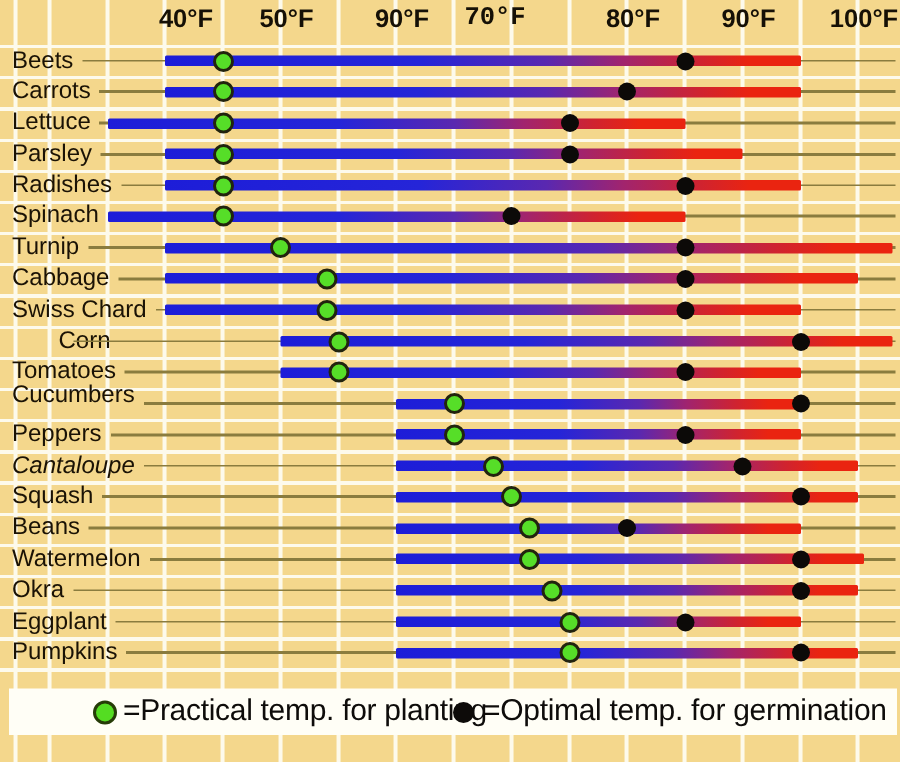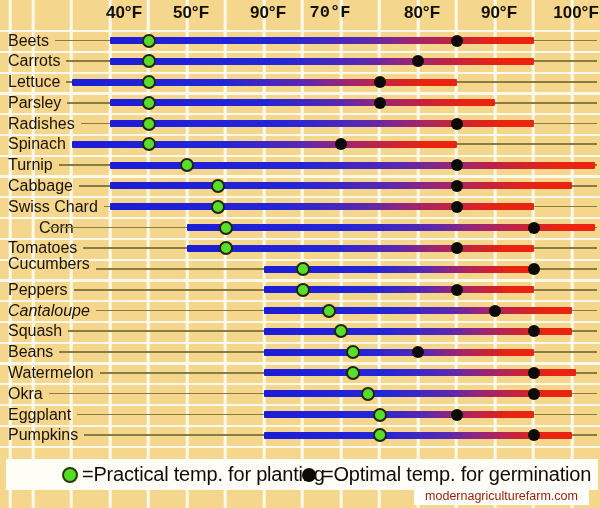--- a/index.html
+++ b/index.html
@@ -169,14 +169,13 @@
       <div class="bar" style="left: 264px; width: 308px; top: 431.82px;"></div>
       <div class="dot gdot" style="left: 372.5px; top: 428.32px;"></div>
       <div class="dot bdot" style="left: 527.5px; top: 429.32px;"></div>
     </div>
   <div class="legend">
     <span class="ldot green"></span>
     <span class="ltext first">=Practical temp. for planting</span>
     <span class="ldot black"></span>
     <span class="ltext second">=Optimal temp. for germination</span>
   </div>
-  <div class="watermark">modernagriculturefarm.com</div>
 </div>
 
 </body></html>

